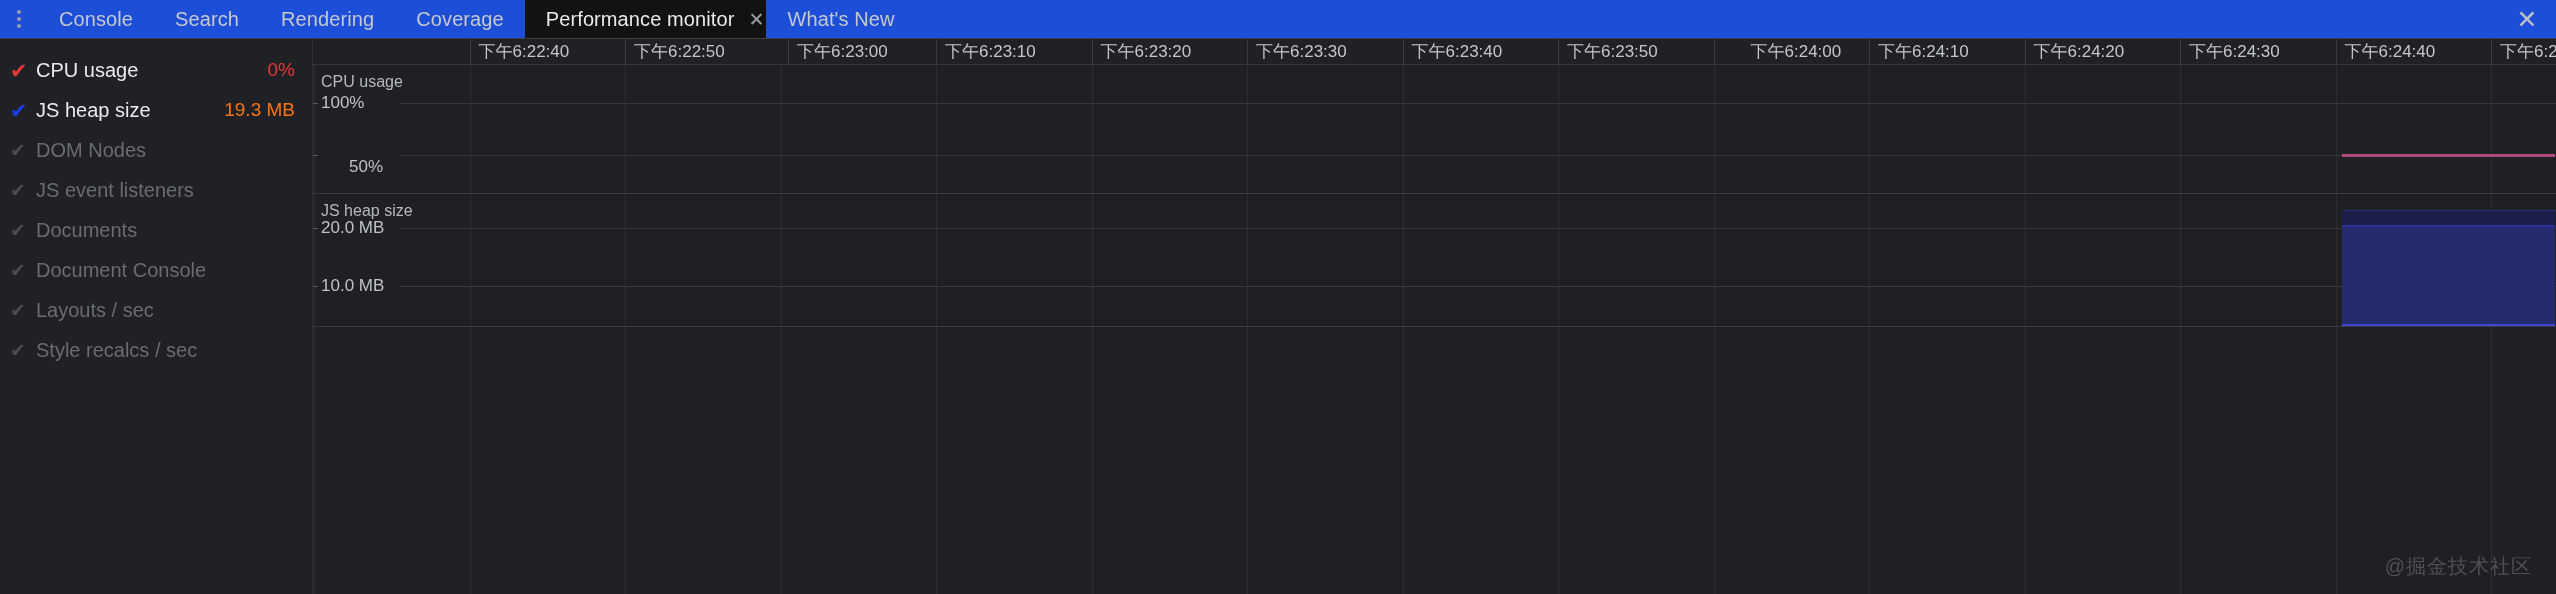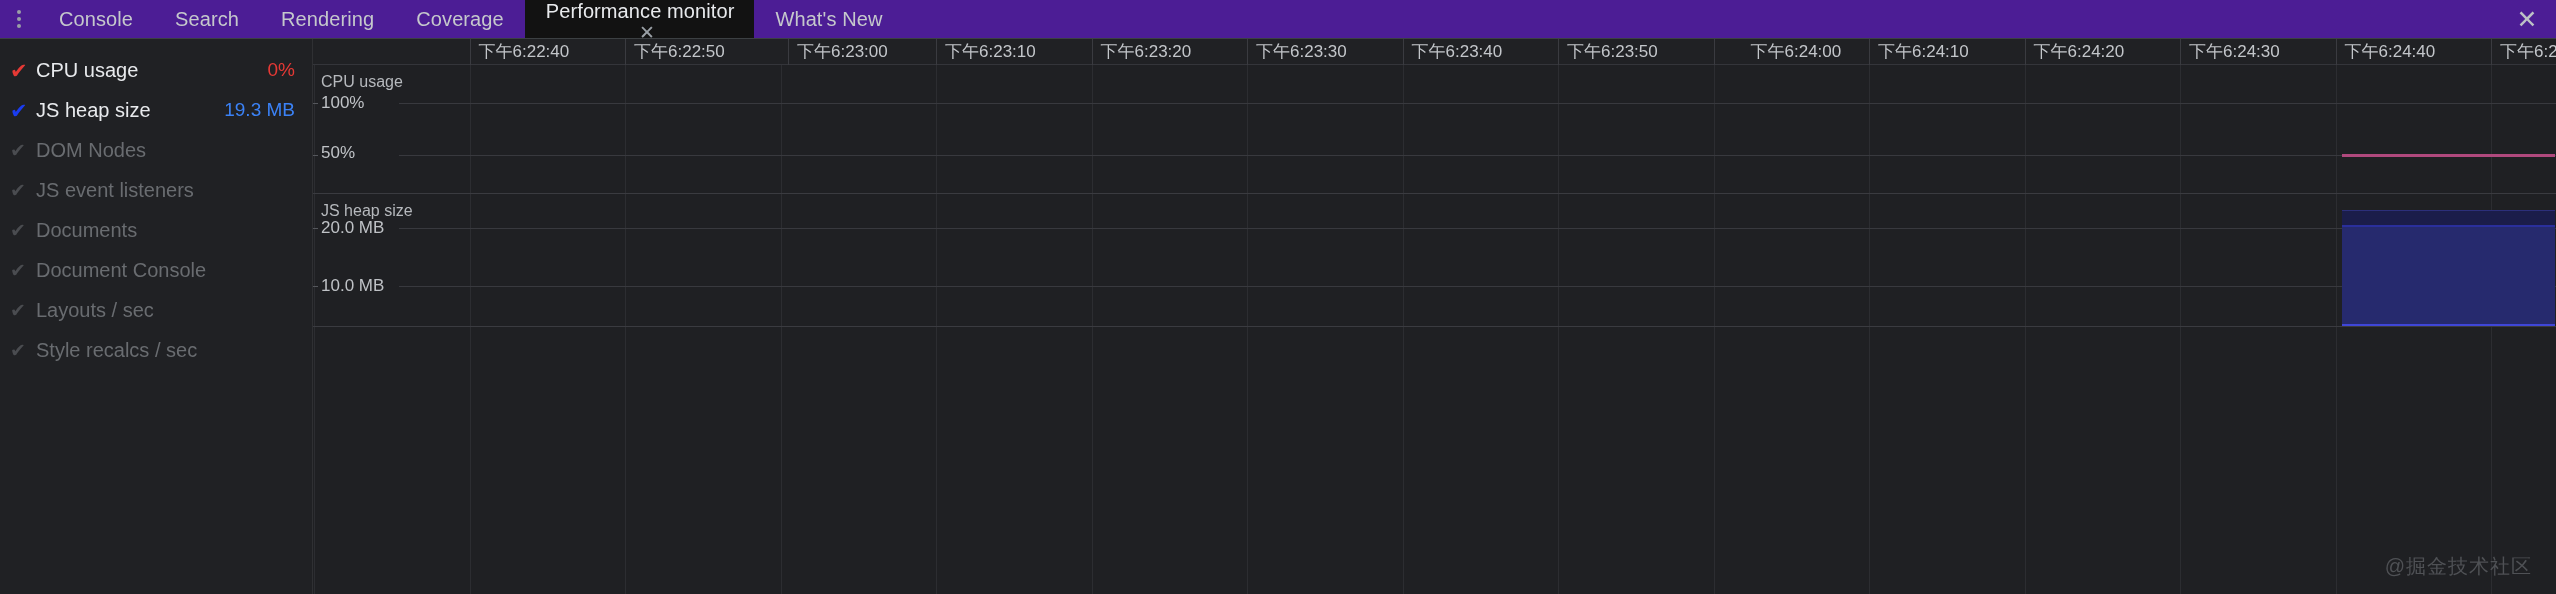--- a/index.html
+++ b/index.html
@@ -7,43 +7,42 @@
     width: 2556px; height: 594px;
     background: #202124;
     font-family: "Liberation Sans", "DejaVu Sans", sans-serif;
     overflow: hidden;
   }
   #app { position: relative; width: 2556px; height: 594px; background: #202124; display: flex; flex-direction: column; }
 
   
   .tabbar {
     height: 39px; min-height: 39px;
-    background: #4c1d95;
+    background: #1d4ed8;
     display: flex; align-items: stretch;
     border-bottom: 1px solid #3c4043;
     position: relative;
   }
   .kebab {
     width: 38px; display: flex; flex-direction: column;
     align-items: center; justify-content: center; gap: 3px;
     cursor: pointer;
   }
   .kebab i { display:block; width: 4px; height: 4px; border-radius: 50%; background: #9aa0a6; }
   .tab {
     display: flex; align-items: center;
     padding: 0 21px;
     font-size: 20px; color: #c5c8cc;
     white-space: nowrap; cursor: pointer;
     letter-spacing: .1px;
   }
   .tab.active {
     background: #121212;
     color: #e8eaed;
-    padding-right: 20px;
-    flex-direction: column;
+    padding-right: 2px;
   }
   .tab .closex {
     margin-left: 14px; font-size: 19px; color: #9aa0a6;
     line-height: 1; cursor: pointer; font-weight: 300;
   }
   .panel-close {
     position: absolute; right: 0; top: 0;
     width: 58px; height: 39px;
     display: flex; align-items: center; justify-content: center;
     color: #bdc1c6; font-size: 25px; font-weight: 300; cursor: pointer;
@@ -68,21 +67,21 @@
     width: 26px; min-width: 26px; font-size: 21px; line-height: 1;
     text-align: left; font-weight: bold;
   }
   .chk.on-cpu { color: #e53935; }
   .chk.on-heap { color: #1a3cf0; }
   .chk.off { color: #4a4c50; font-weight: normal; font-size: 19px; }
   .metric-label { font-size: 20px; color: #e8eaed; flex: 1; white-space: nowrap; }
   .metric-row.disabled .metric-label { color: #696c70; }
   .metric-value { font-size: 19px; white-space: nowrap; }
   .metric-value.cpu { color: #e53935; }
-  .metric-value.heap { color: #3b82f6; }
+  .metric-value.heap { color: #f97316; }
 
   
   .charts { flex: 1; position: relative; background: #202124; overflow: hidden; }
 
   .timeaxis {
     position: absolute; left: 0; top: 0; right: 0; height: 26px;
     border-bottom: 1px solid #34353a;
   }
   .tick {
     position: absolute; top: 0; height: 26px;
@@ -243,21 +242,21 @@
           <div class="vgrid" style="left: 1711.5px;"></div>
           <div class="vgrid" style="left: 1867px;"></div>
           <div class="vgrid" style="left: 2022.5px;"></div>
           <div class="vgrid" style="left: 2178px;"></div>
           <div class="sec-title" style="top: 8px;">CPU usage</div>
           <div class="hgrid" style="top: 38px; left: 86px; right: 0px;"></div>
           <div class="tickmark" style="top: 38px;"></div>
           <div class="hgridlabel" style="top: 38px;">100%</div>
           <div class="hgrid" style="top: 90px; left: 86px; right: 0px;"></div>
           <div class="tickmark" style="top: 90px;"></div>
-          <div class="hgridlabel" style="top: 88px;">50%</div>
+          <div class="hgridlabel" style="top: 102px; margin-left: 28px;">50%</div>
           <div class="sec-divider" style="top: 128px;"></div>
           <div class="sec-title" style="top: 137px;">JS heap size</div>
           <div class="hgrid" style="top: 163px; left: 86px; right: 0px;"></div>
           <div class="tickmark" style="top: 163px;"></div>
           <div class="hgridlabel" style="top: 163px;">20.0 MB</div>
           <div class="hgrid" style="top: 221px; left: 86px; right: 0px;"></div>
           <div class="tickmark" style="top: 221px;"></div>
           <div class="hgridlabel" style="top: 221px;">10.0 MB</div>
           <div class="sec-divider" style="top: 261px;"></div>
           <div class="cpu-line" style="left: 2029px; width: 213px; top: 89px; background: rgb(176, 73, 125);"></div>

